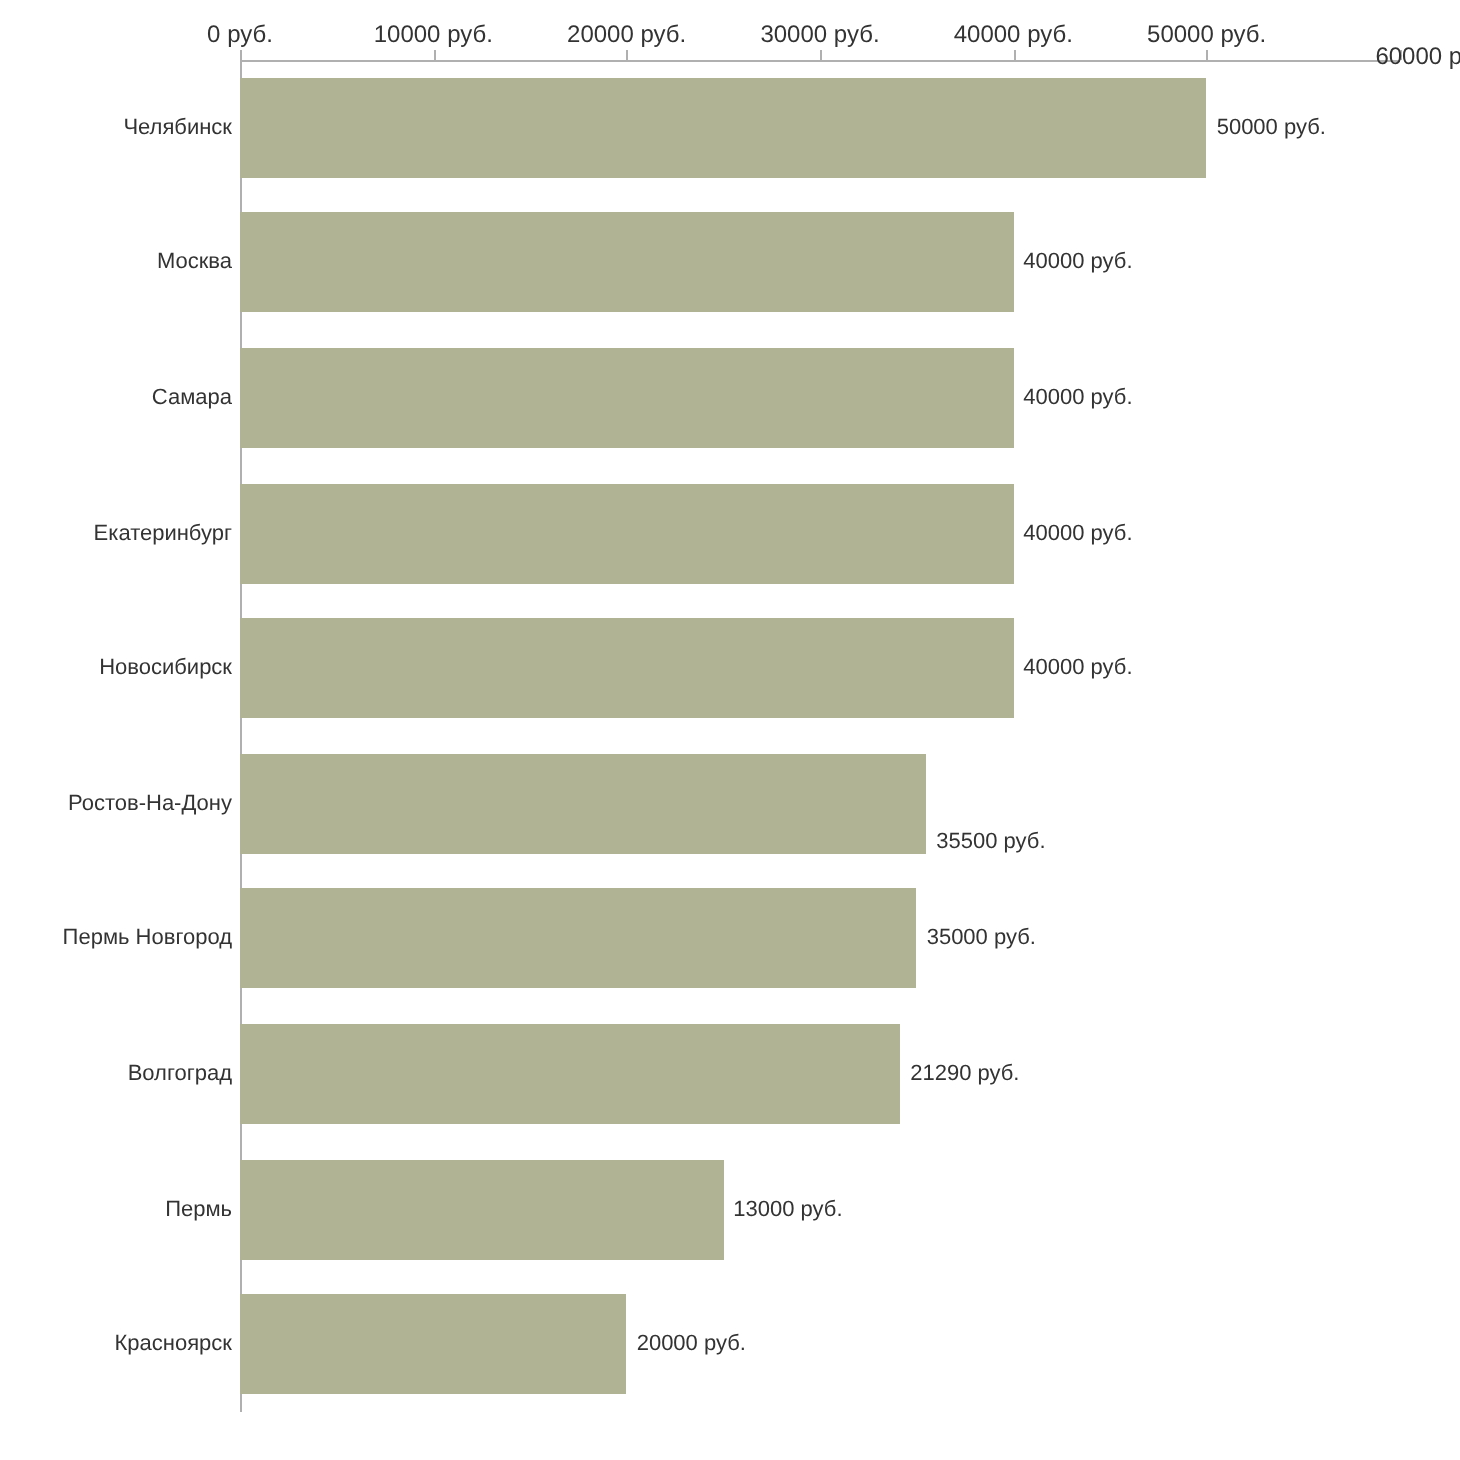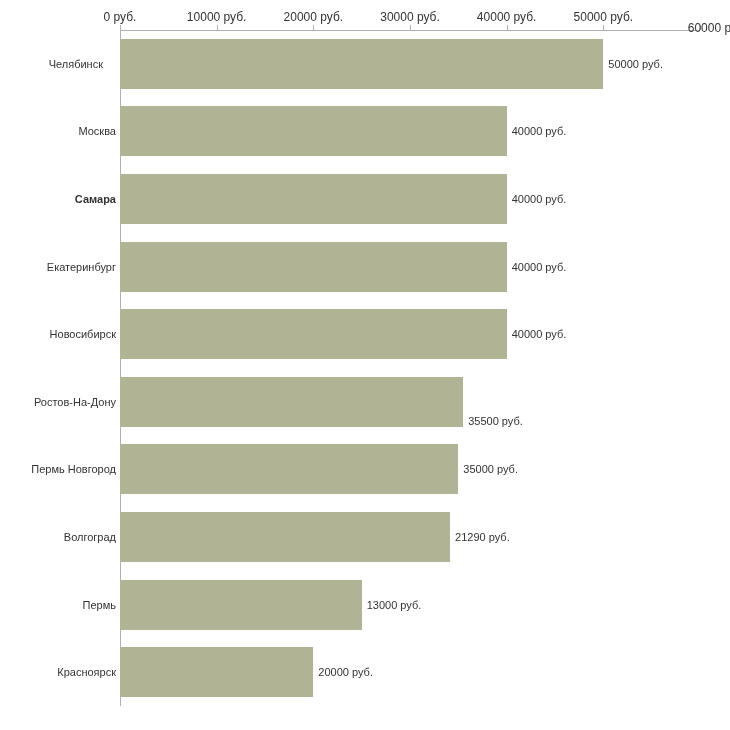--- a/index.html
+++ b/index.html
@@ -72,27 +72,27 @@
     <div class="tick-label" style="left: 313.333px; top: 10px; color: rgb(51, 51, 51);">20000 руб.</div>
     <div class="tick-mark" style="left: 410px; top: 25px; background: rgb(176, 176, 176);"></div>
     <div class="tick-label" style="left: 410px; top: 10px; color: rgb(51, 51, 51);">30000 руб.</div>
     <div class="tick-mark" style="left: 506.667px; top: 25px; background: rgb(176, 176, 176);"></div>
     <div class="tick-label" style="left: 506.667px; top: 10px; color: rgb(51, 51, 51);">40000 руб.</div>
     <div class="tick-mark" style="left: 603.333px; top: 25px; background: rgb(176, 176, 176);"></div>
     <div class="tick-label" style="left: 603.333px; top: 10px; color: rgb(51, 51, 51);">50000 руб.</div>
     <div class="tick-mark" style="left: 700px; top: 25px; background: rgb(176, 176, 176);"></div>
     <div class="tick-label" style="left: 700px; top: 21px; color: rgb(51, 51, 51); padding-left: 35px;">60000 руб.</div>
     <div class="bar" style="left: 120px; top: 38.8px; width: 483.333px; height: 50px; background: rgb(176, 179, 148);"></div>
-    <div class="cat-label" style="right: 627px; top: 63.8px; color: rgb(51, 51, 51);">Челябинск</div>
+    <div class="cat-label" style="right: 614px; top: 63.8px; color: rgb(51, 51, 51);">Челябинск</div>
     <div class="bar-value" style="left: 608.333px; top: 63.8px; color: rgb(51, 51, 51);">50000 руб.</div>
     <div class="bar" style="left: 120px; top: 106.4px; width: 386.667px; height: 50px; background: rgb(176, 179, 148);"></div>
     <div class="cat-label" style="right: 614px; top: 131.4px; color: rgb(51, 51, 51);">Москва</div>
     <div class="bar-value" style="left: 511.667px; top: 131.4px; color: rgb(51, 51, 51);">40000 руб.</div>
     <div class="bar" style="left: 120px; top: 174px; width: 386.667px; height: 50px; background: rgb(176, 179, 148);"></div>
-    <div class="cat-label" style="right: 614px; top: 199px; color: rgb(51, 51, 51); font-weight: bold;">Самара</div>
+    <div class="cat-label" style="right: 614px; top: 199px; color: rgb(51, 51, 51);">Самара</div>
     <div class="bar-value" style="left: 511.667px; top: 199px; color: rgb(51, 51, 51);">40000 руб.</div>
     <div class="bar" style="left: 120px; top: 241.6px; width: 386.667px; height: 50px; background: rgb(176, 179, 148);"></div>
     <div class="cat-label" style="right: 614px; top: 266.6px; color: rgb(51, 51, 51);">Екатеринбург</div>
     <div class="bar-value" style="left: 511.667px; top: 266.6px; color: rgb(51, 51, 51);">40000 руб.</div>
     <div class="bar" style="left: 120px; top: 309.2px; width: 386.667px; height: 50px; background: rgb(176, 179, 148);"></div>
     <div class="cat-label" style="right: 614px; top: 334.2px; color: rgb(51, 51, 51);">Новосибирск</div>
     <div class="bar-value" style="left: 511.667px; top: 334.2px; color: rgb(51, 51, 51);">40000 руб.</div>
     <div class="bar" style="left: 120px; top: 376.8px; width: 343.167px; height: 50px; background: rgb(176, 179, 148);"></div>
     <div class="cat-label" style="right: 614px; top: 401.8px; color: rgb(51, 51, 51);">Ростов-На-Дону</div>
     <div class="bar-value" style="left: 468.167px; top: 421px; color: rgb(51, 51, 51);">35500 руб.</div>

